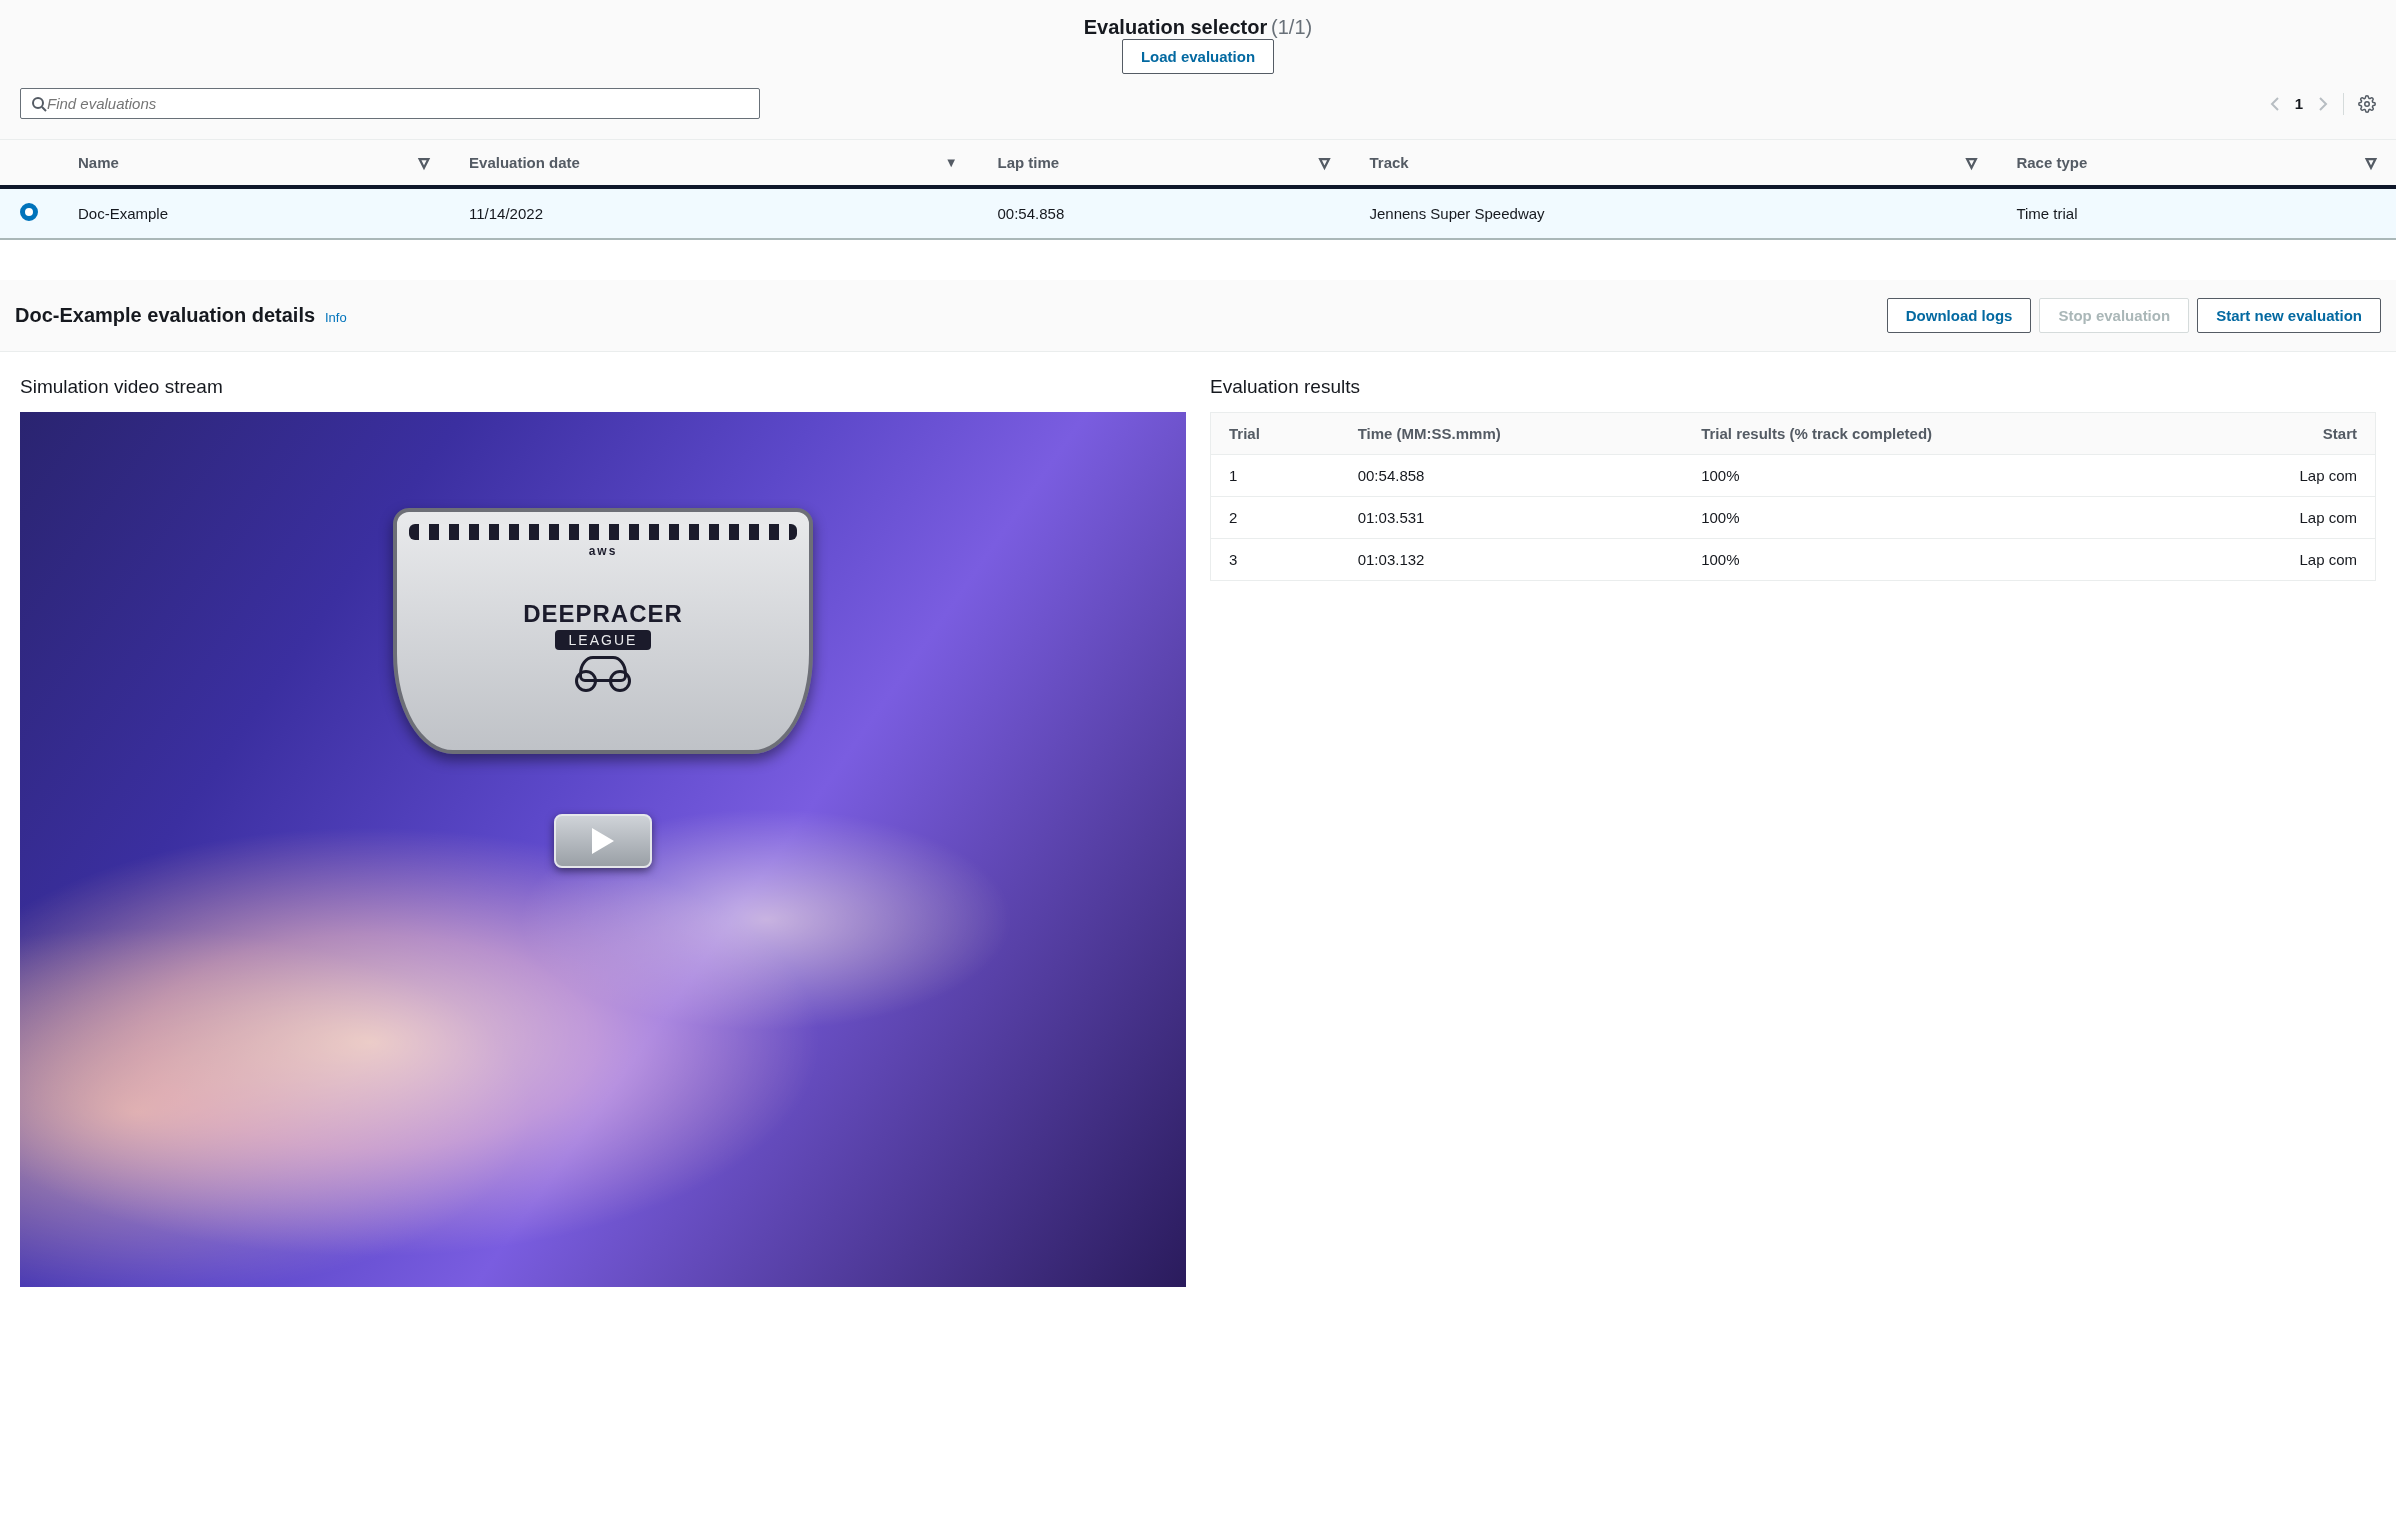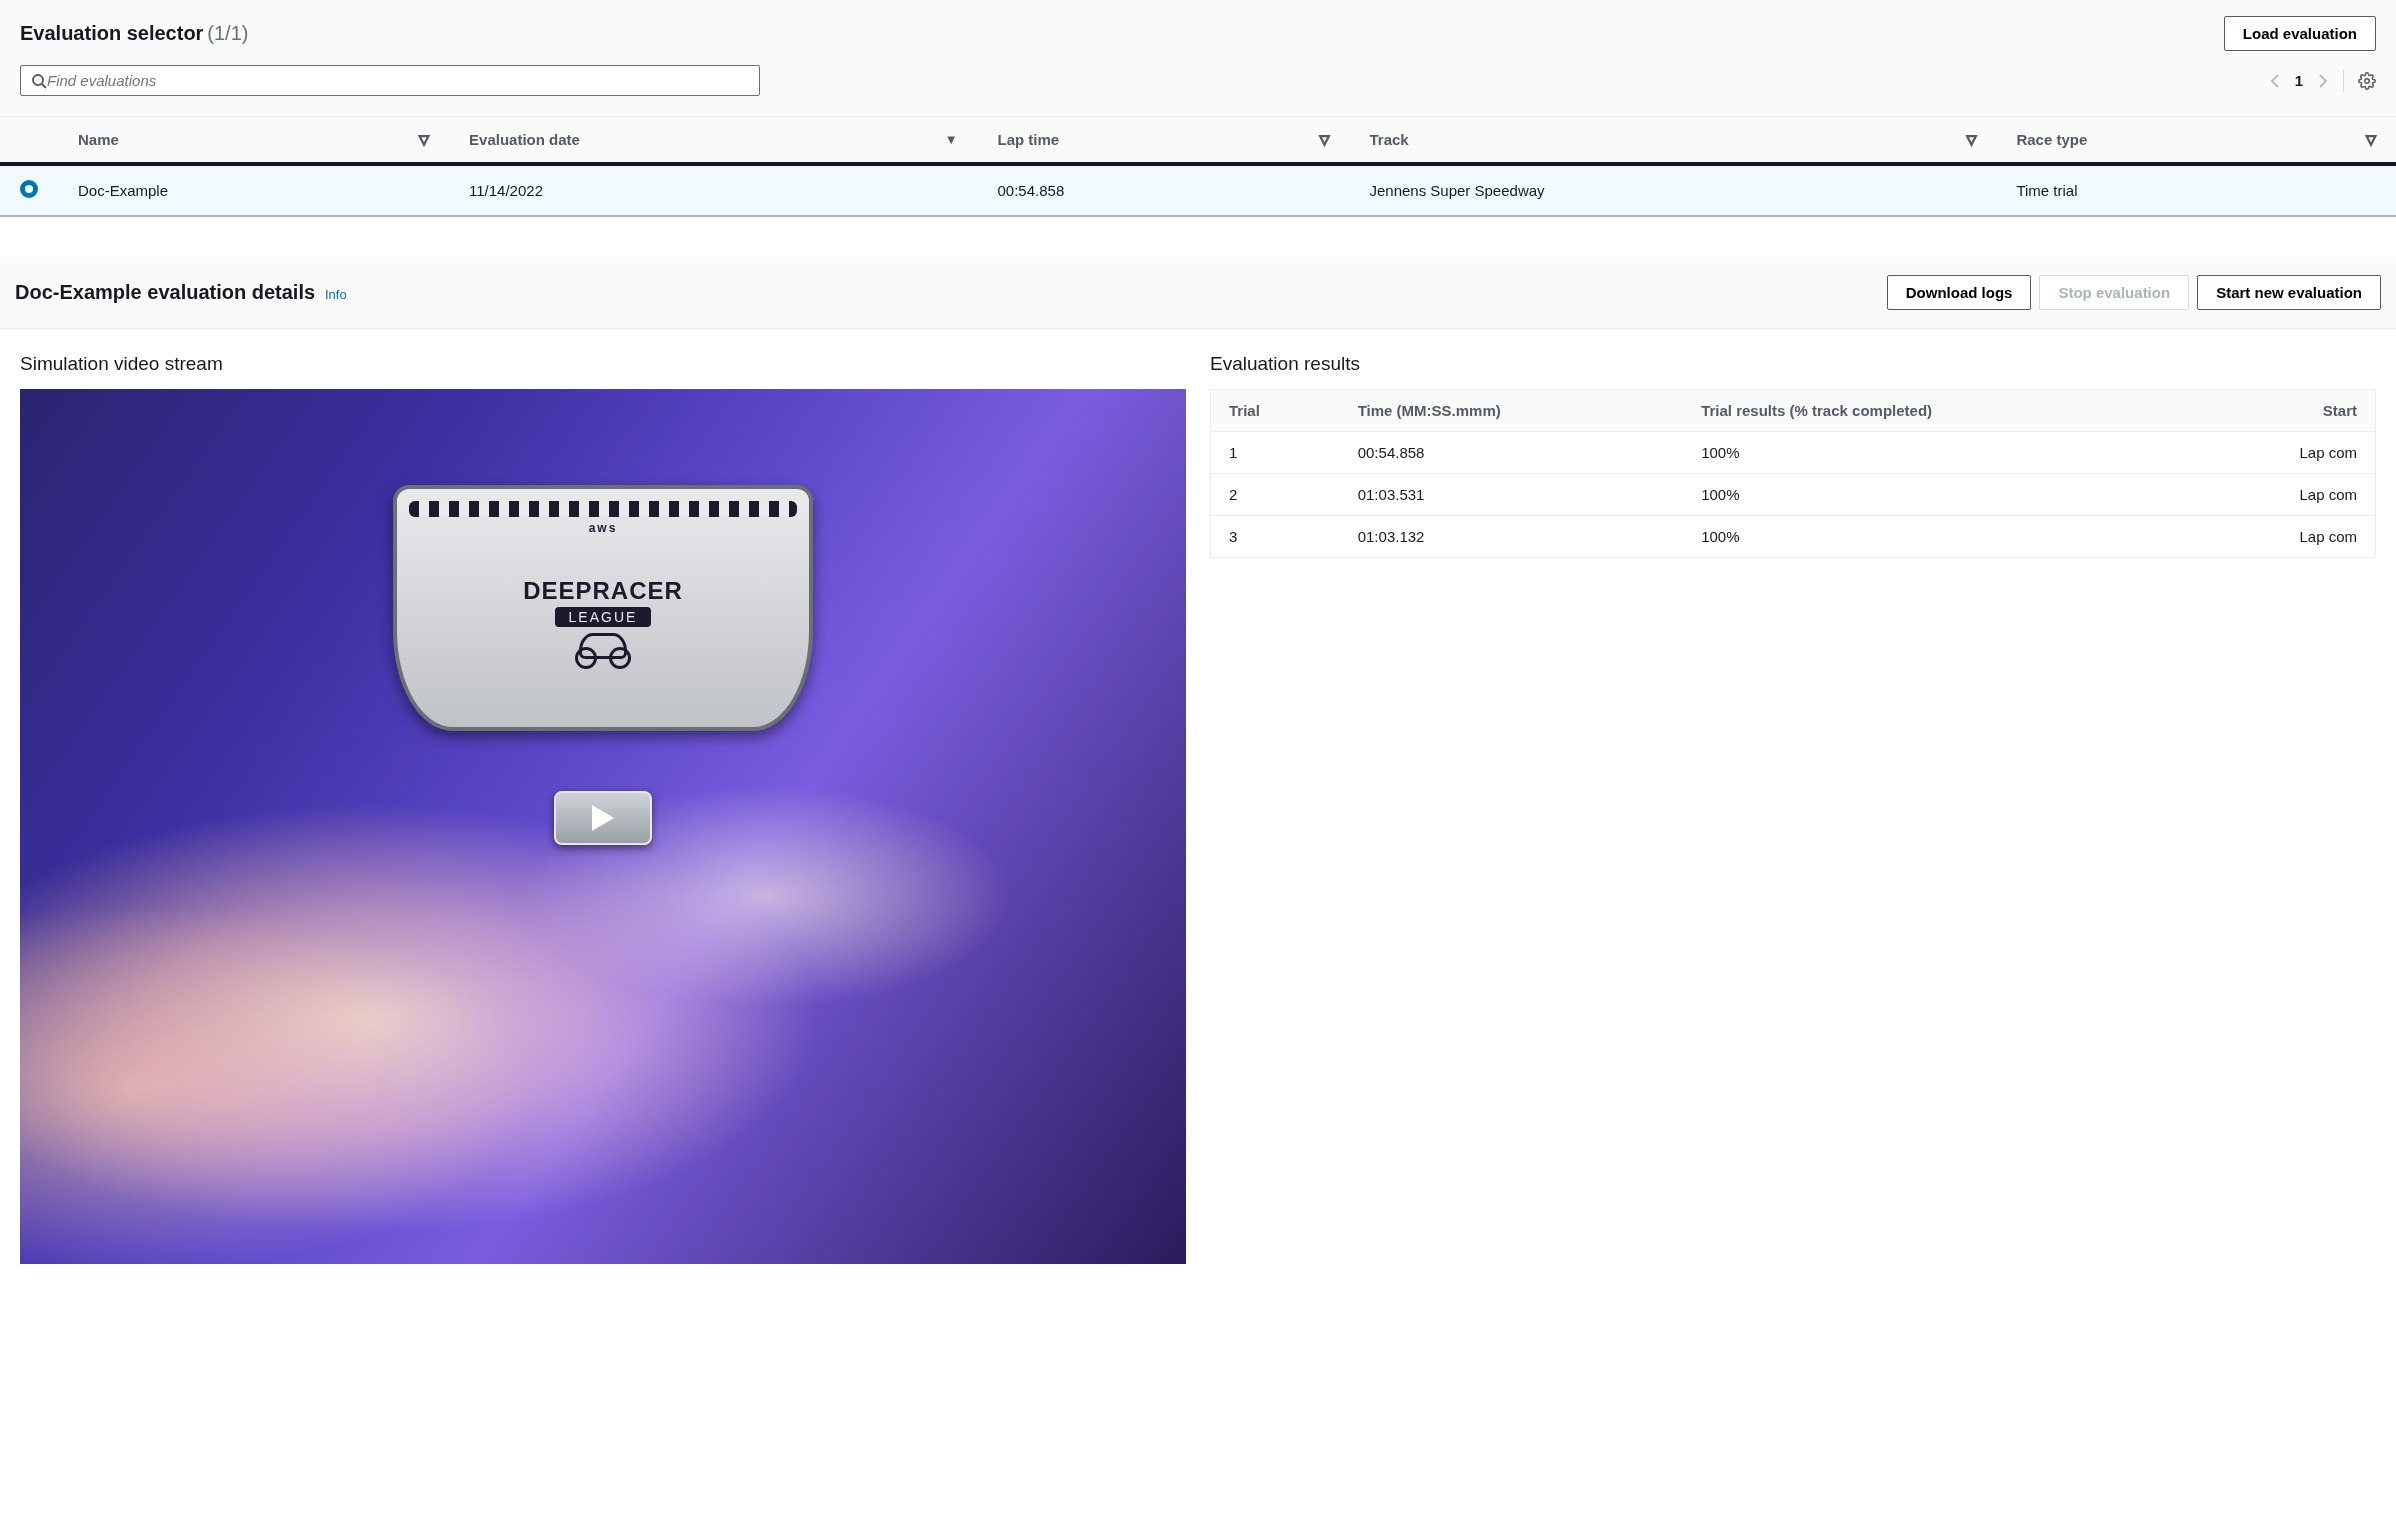--- a/index.html
+++ b/index.html
@@ -14,31 +14,32 @@
   .card-header {
     background: #fafafa;
     border-bottom: 1px solid #eaeded;
     padding: 16px 20px 20px;
   }
   .top-row {
     display: flex;
     align-items: center;
     justify-content: space-between;
     margin-bottom: 14px;
+    flex-direction: column;
   }
   .sel-title { font-size: 20px; font-weight: 700; }
   .sel-count { color: #687078; font-weight: 400; }
   .btn {
     background: #ffffff;
     border: 1px solid #545b64;
     border-radius: 2px;
     padding: 8px 18px;
     font-size: 15px;
     font-weight: 700;
-    color: #000000;
+    color: #0369a1;
     cursor: pointer;
   }
   .btn:disabled { color: #aab7b8; border-color: #d5dbdb; cursor: default; }
 
   .search-row {
     display: flex;
     align-items: center;
     justify-content: space-between;
     gap: 20px;
   }

